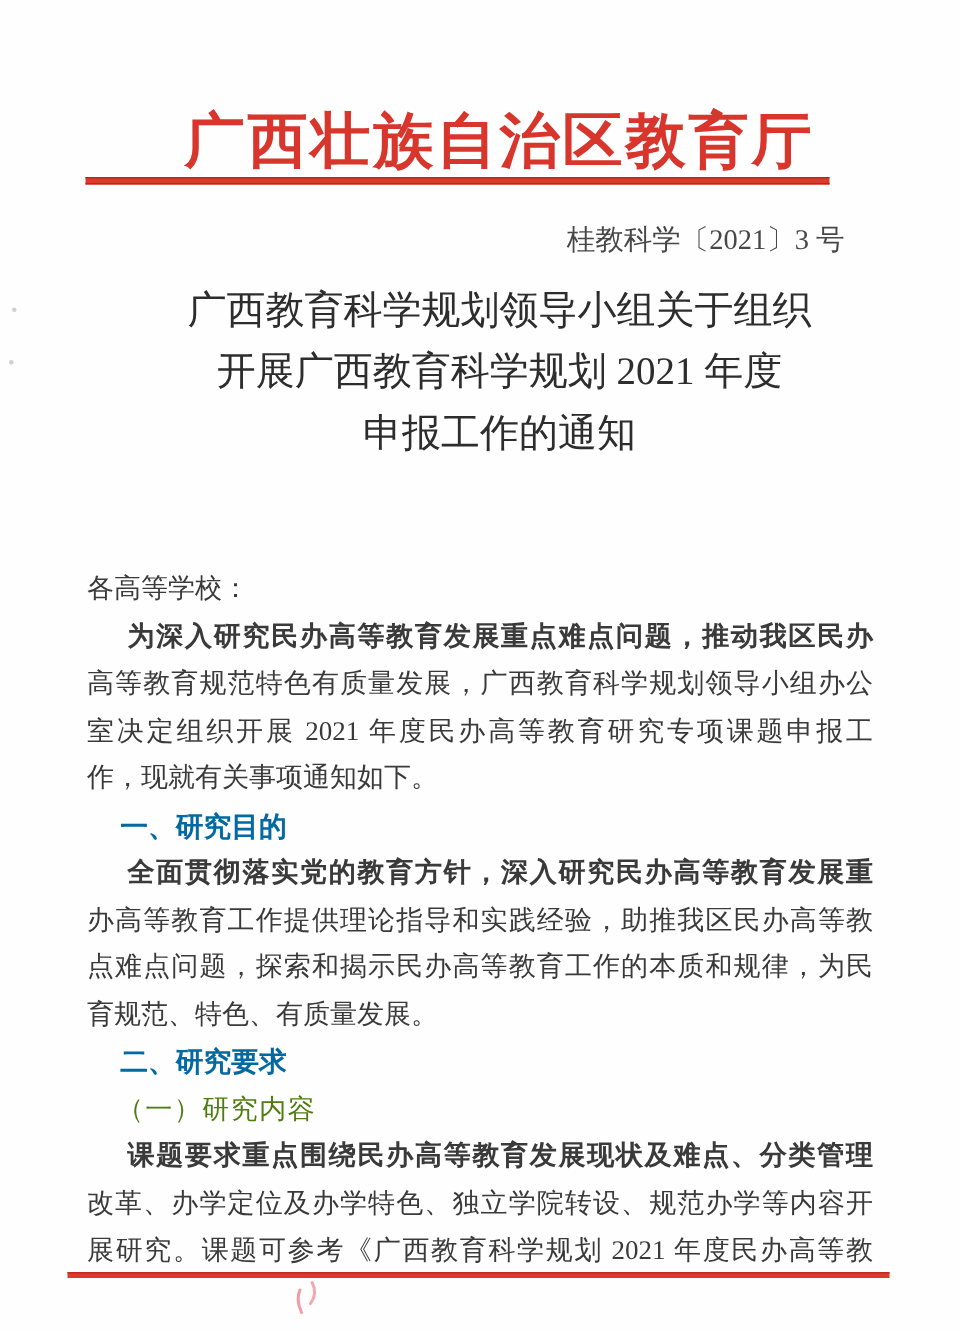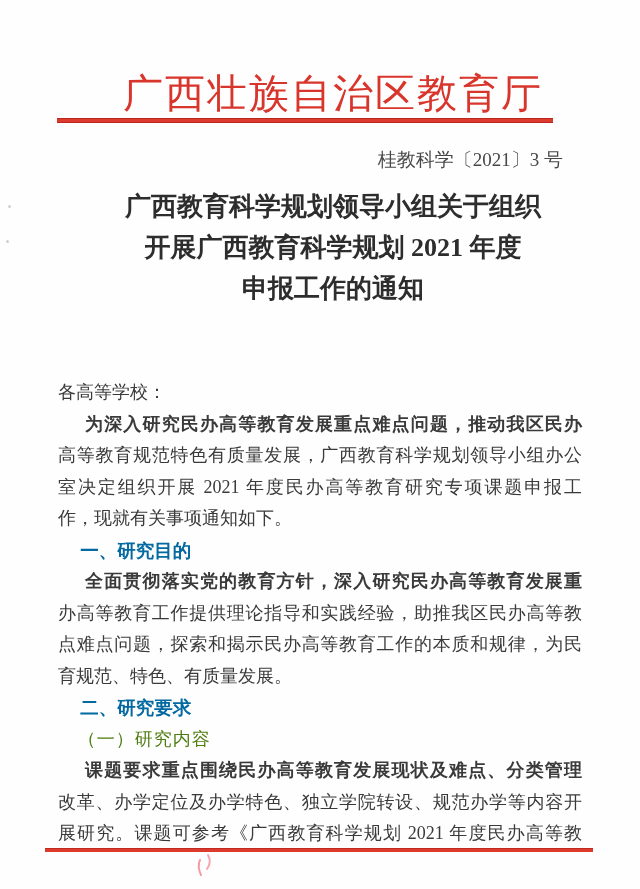--- a/index.html
+++ b/index.html
@@ -11,21 +11,21 @@
     overflow: hidden;
     font-family: "Liberation Serif", serif;
     color: #3a3a3a;
   }
   
   .agency {
     position: absolute;
     top: 66px; left: 71px; width: 524px;
     text-align: center;
     font-size: 40px;
-    font-weight: 400;
+    font-weight: 700;
     letter-spacing: 2px;
     color: #d8362c;
     white-space: nowrap;
   }
   .rule-top {
     position: absolute;
     top: 118px; left: 57px; width: 496px; height: 5px;
     background: #dc3a2d;
     border-top: 1px solid #bb261d;
     border-bottom: 1px solid #bb261d;
@@ -39,21 +39,21 @@
     color: #474747;
     white-space: nowrap;
     margin-top: 16px;
   }
   
   .title-block {
     position: absolute;
     top: 186px; left: 71px; width: 524px;
     font-size: 26px;
     line-height: 41px;
-    font-weight: 700;
+    font-weight: 400;
     color: #2d2d2d;
   }
   .title-block .line { text-align: center; text-align-last: center; white-space: nowrap; }
   
   .body-block {
     position: absolute;
     top: 377px; left: 58px; width: 524px;
     font-size: 18px;
     line-height: 31.5px;
     color: #3a3a3a;

